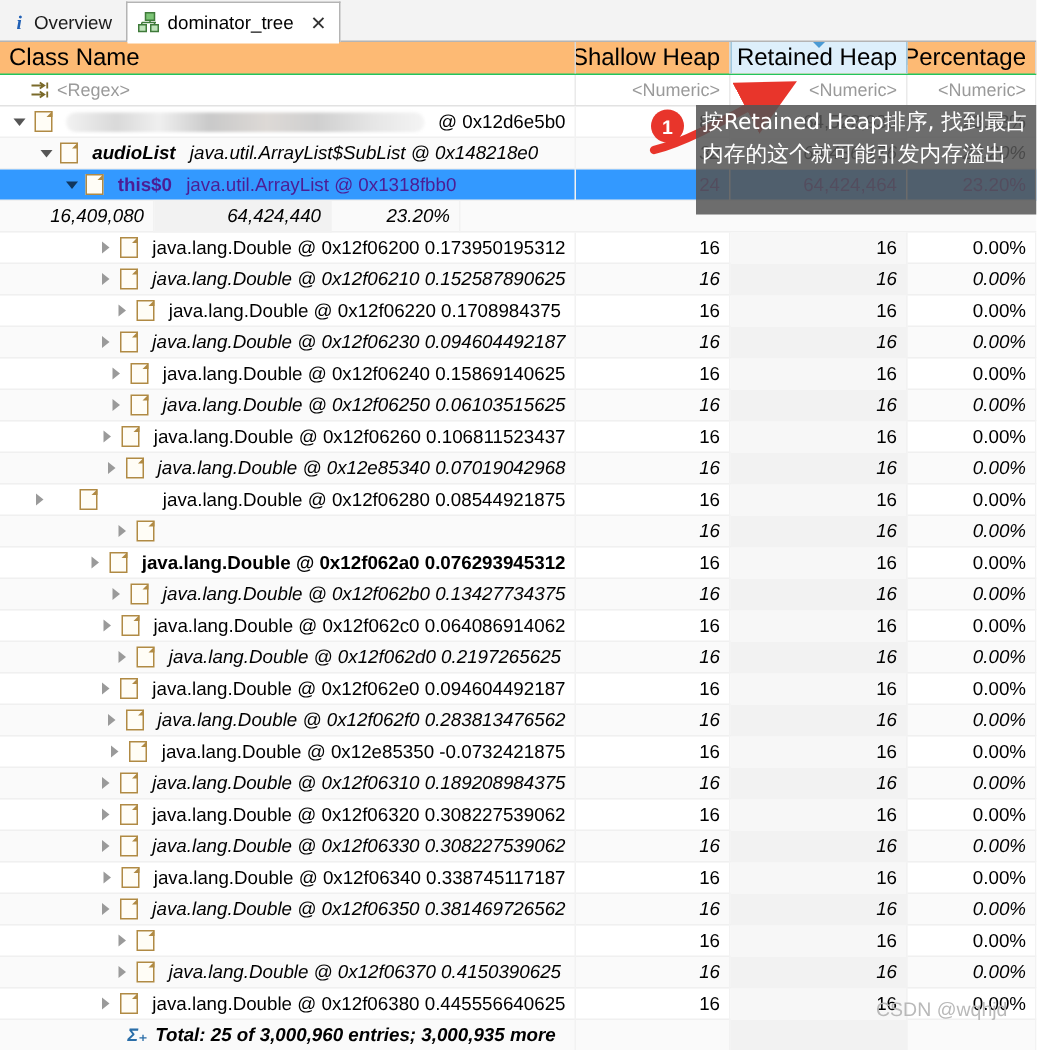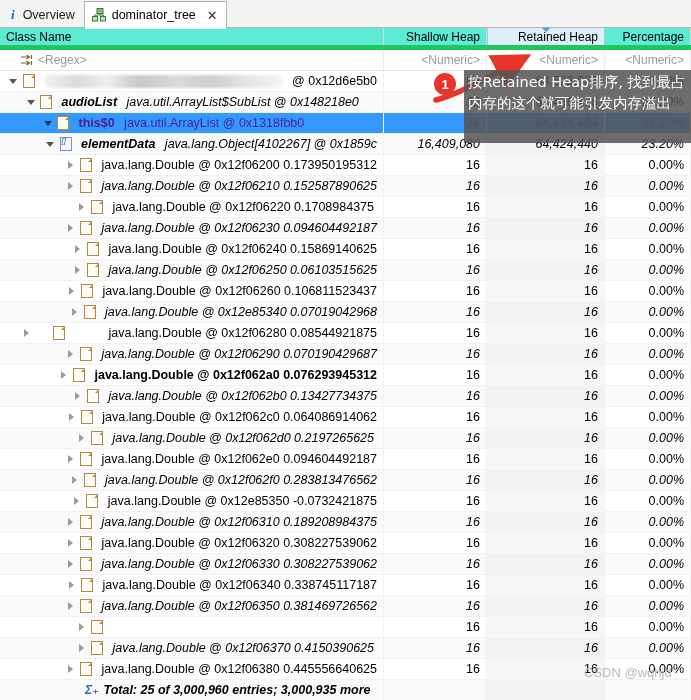--- a/index.html
+++ b/index.html
@@ -60,23 +60,23 @@
     font-family: "Liberation Serif", serif;
     padding: 0 3px;
   }
   .icon-tree { width: 15px; height: 14px; display:inline-block; position: relative; }
 
   
   .table { width: 691px; }
   .thead {
     display: flex;
     height: 22px;
-    background: #5eead4;
-    border-bottom: 5px solid #22c55e;
-    font-size: 12px;
+    background: #fdba74;
+    border-bottom: 1px solid #22c55e;
+    font-size: 16px;
   }
   .th {
     display: flex; align-items: center;
     border-right: 1px solid #d8d8d8;
     padding: 0 6px;
     overflow: hidden;
     white-space: nowrap;
   }
   .th.sorted { background: #ddeffb; border-left:1px solid #9fc8e0; border-right:1px solid #9fc8e0; position: relative; }
   .th.sorted::before{
@@ -276,23 +276,20 @@
         </div>
         <div class="row selected">
           <div class="cell name" style="width: 384px;"><span class="indent" style="width: 38px;"></span><span class="twisty">
               <i class="tw-open"></i>
             </span><span class="ficon"></span>&nbsp;<span class="bold">this$0</span>&nbsp;<span>java.util.ArrayList @ 0x1318fbb0</span></div>
           <div class="cell right" style="width: 103px;">24</div>
           <div class="cell right rh" style="width: 118px;">64,424,464</div>
           <div class="cell right" style="width: 86px;">23.20%</div>
         </div>
         <div class="row alt">
-          <div class="cell name" style="width: 384px;"><span class="indent" style="width: 55px;"></span><span class="twisty">
-              <i class="tw-open"></i>
-            </span><span class="ficon array"></span>&nbsp;<span class="bold">elementData</span>&nbsp;<span>java.lang.Object[4102267] @ 0x1859c</span></div>
           <div class="cell right" style="width: 103px;">16,409,080</div>
           <div class="cell right rh" style="width: 118px;">64,424,440</div>
           <div class="cell right" style="width: 86px;">23.20%</div>
         </div>
         <div class="row">
           <div class="cell name" style="width: 384px;"><span class="indent" style="width: 72px;"></span><span class="twisty">
               <i class="tw-closed"></i>
             </span><span class="ficon"></span>&nbsp;<span>java.lang.Double @ 0x12f06200  0.173950195312</span></div>
           <div class="cell right" style="width: 103px;">16</div>
           <div class="cell right rh" style="width: 118px;">16</div>
@@ -358,21 +355,21 @@
           <div class="cell name" style="width: 384px; gap: 20px;"><span class="indent" style="width: 72px;"></span><span class="twisty">
               <i class="tw-closed"></i>
             </span><span class="ficon"></span>&nbsp;<span>java.lang.Double @ 0x12f06280  0.08544921875</span></div>
           <div class="cell right" style="width: 103px;">16</div>
           <div class="cell right rh" style="width: 118px;">16</div>
           <div class="cell right" style="width: 86px;">0.00%</div>
         </div>
         <div class="row alt">
           <div class="cell name" style="width: 384px;"><span class="indent" style="width: 72px;"></span><span class="twisty">
               <i class="tw-closed"></i>
-            </span><span class="ficon"></span>&nbsp;<span>java.lang.Double @ 0x12f06290  0.070190429687</span></div>
+            </span><span class="ficon"></span>&nbsp;</div>
           <div class="cell right" style="width: 103px;">16</div>
           <div class="cell right rh" style="width: 118px;">16</div>
           <div class="cell right" style="width: 86px;">0.00%</div>
         </div>
         <div class="row">
           <div class="cell name" style="width: 384px; font-weight: bold;"><span class="indent" style="width: 72px;"></span><span class="twisty">
               <i class="tw-closed"></i>
             </span><span class="ficon"></span>&nbsp;<span>java.lang.Double @ 0x12f062a0  0.076293945312</span></div>
           <div class="cell right" style="width: 103px;">16</div>
           <div class="cell right rh" style="width: 118px;">16</div>

